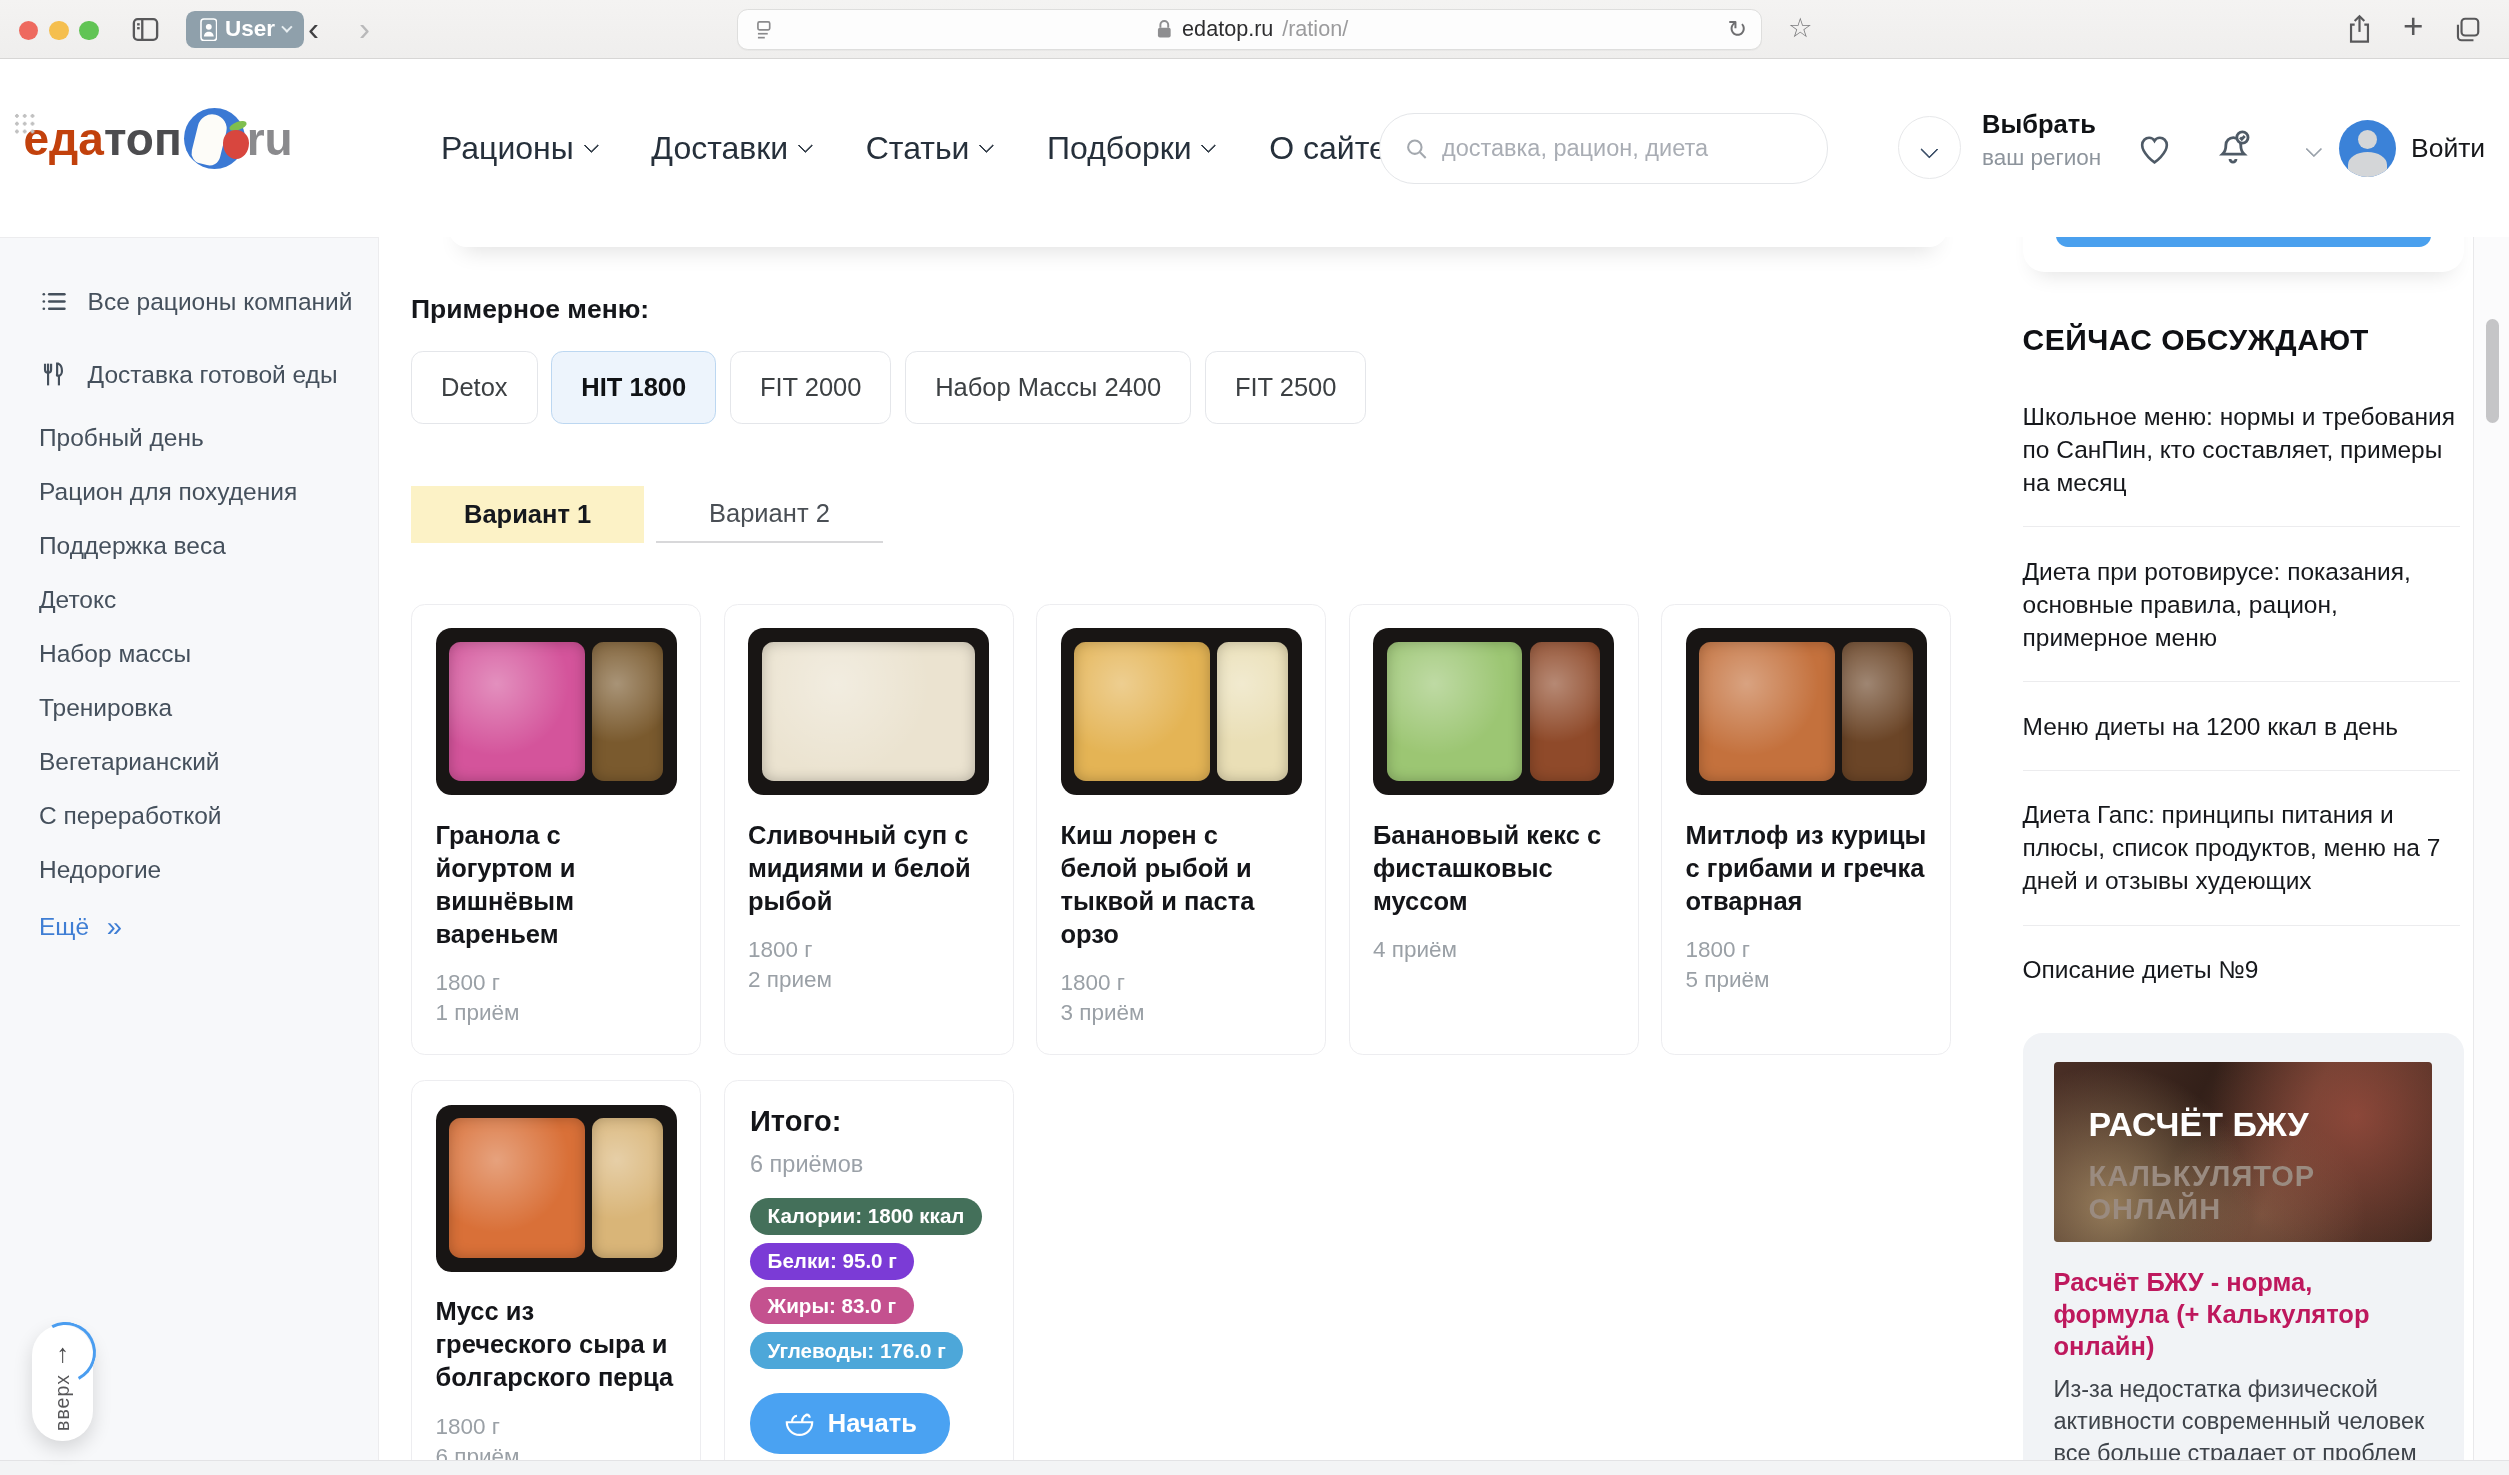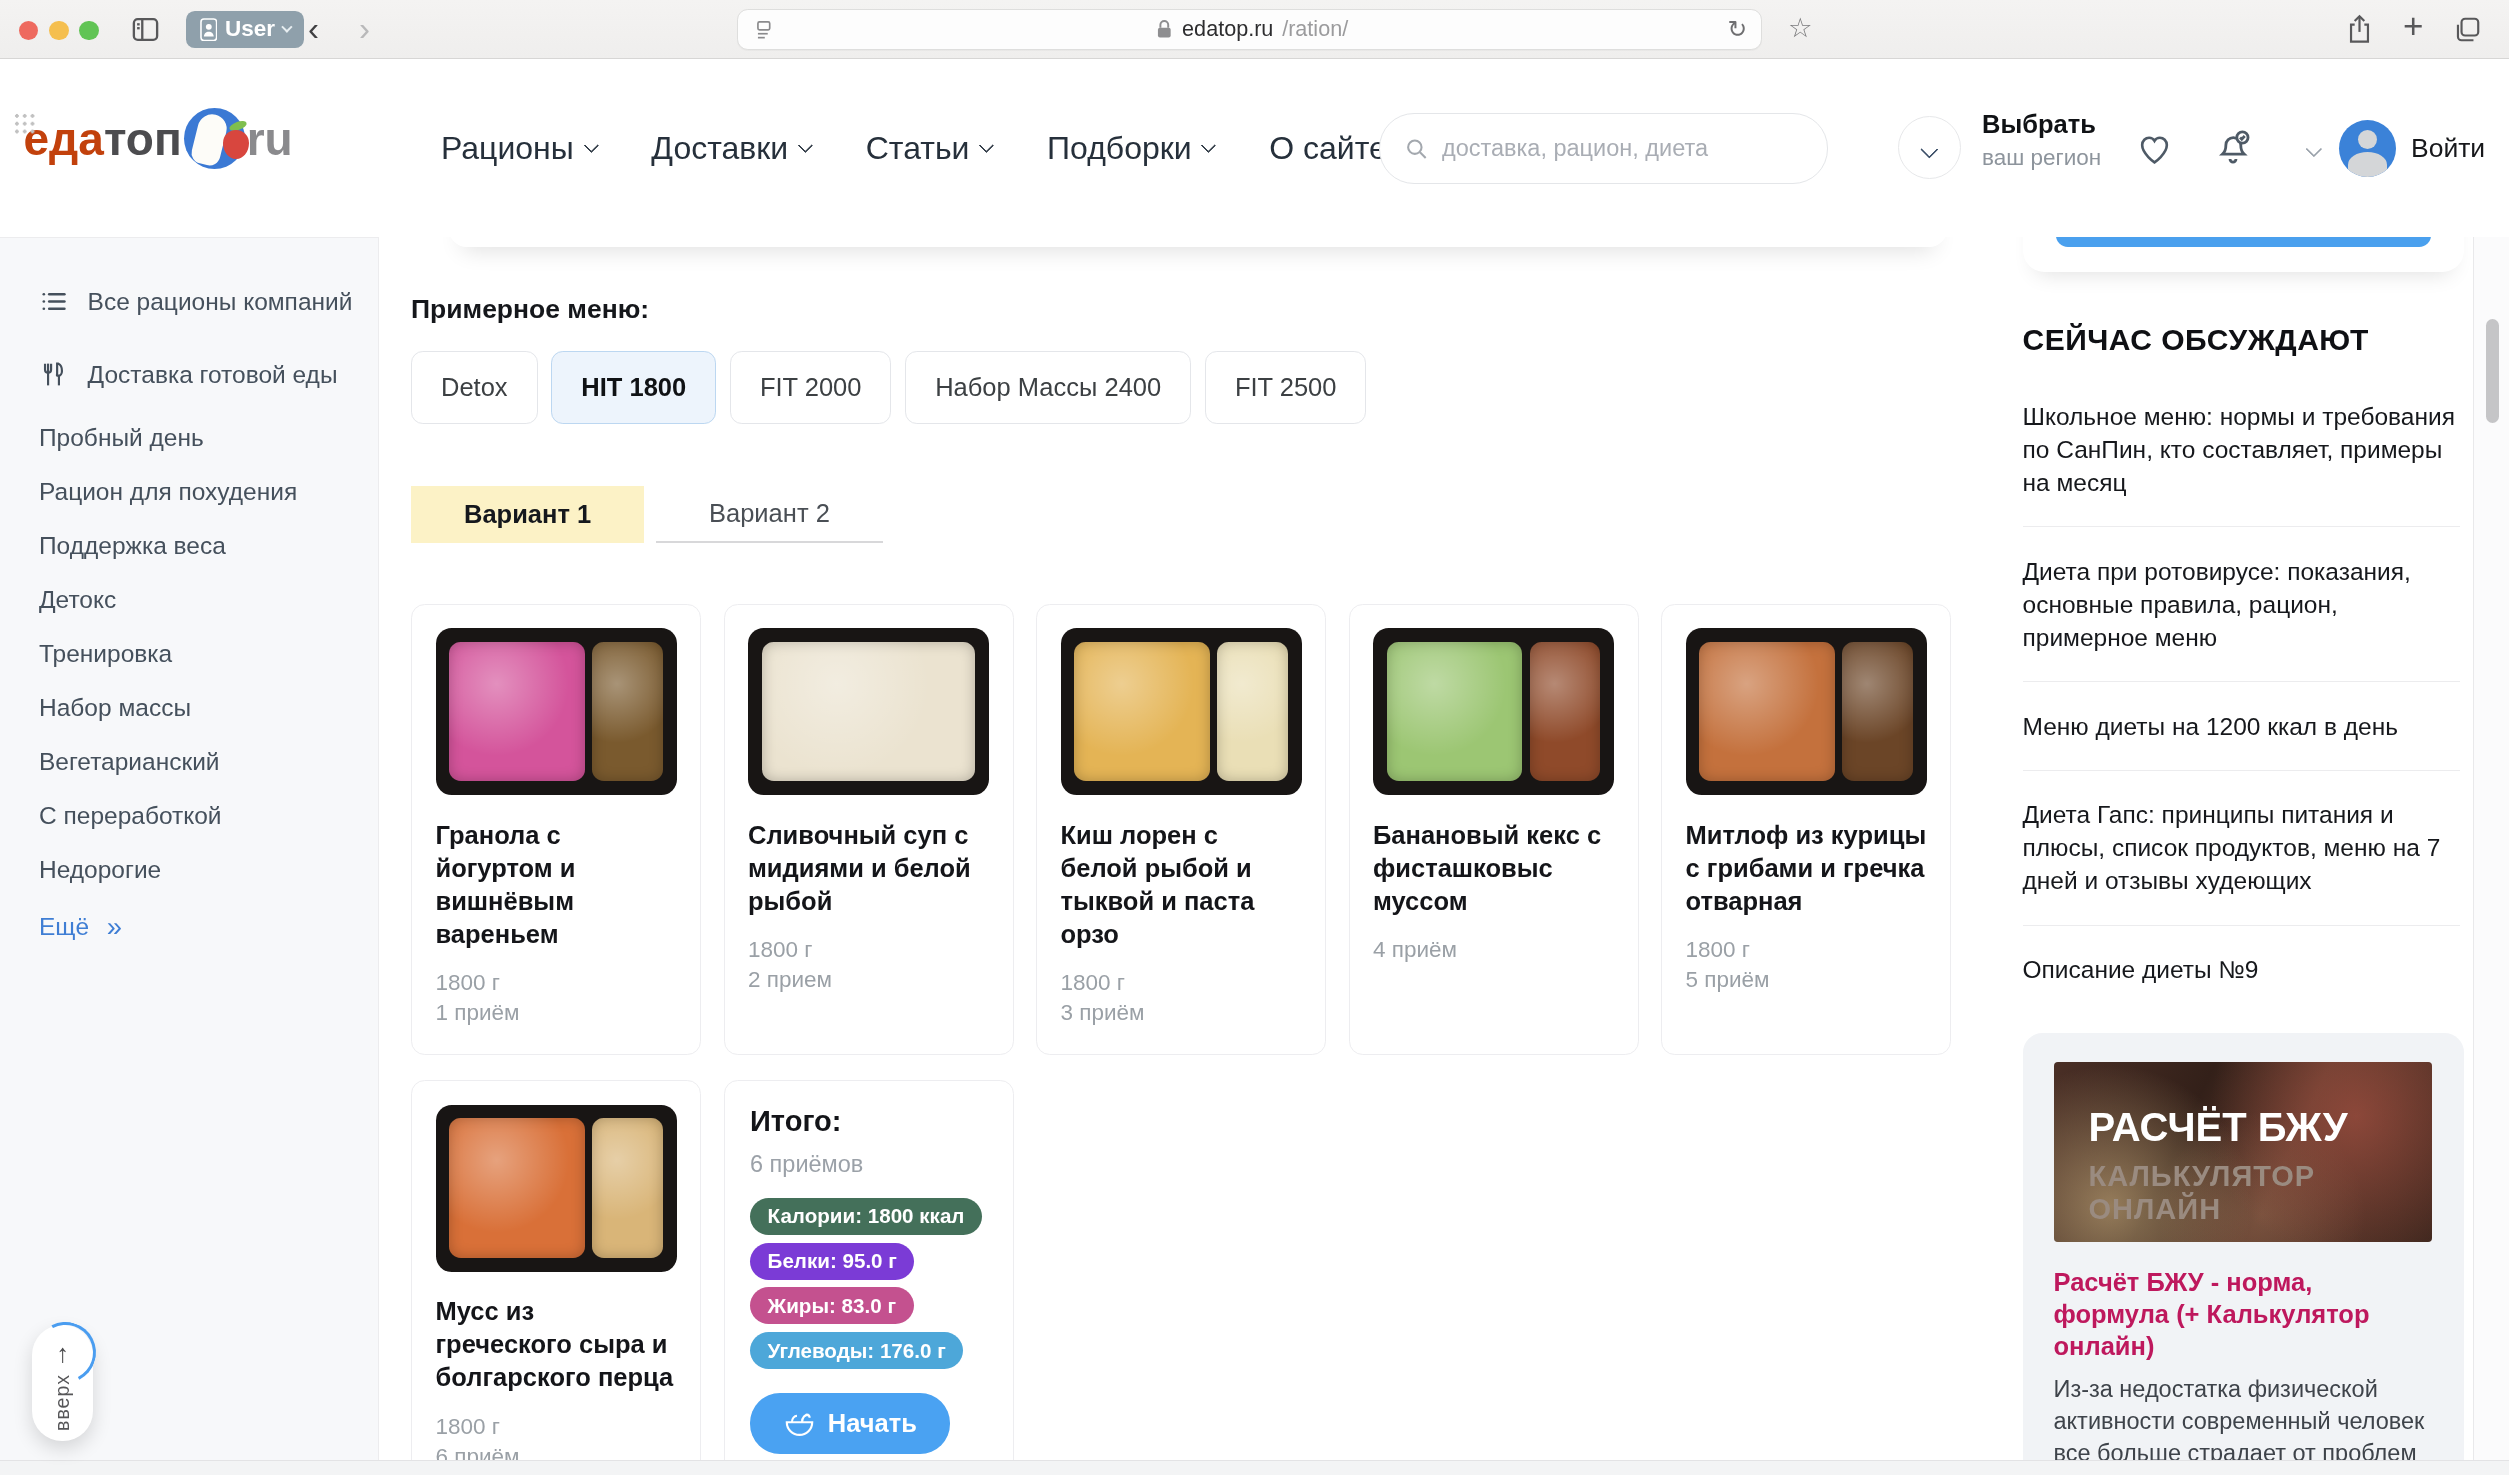--- a/index.html
+++ b/index.html
@@ -134,21 +134,21 @@
   .articles li { padding:27.4px 0; border-bottom:1px solid #ececee; font-size:24.5px; line-height:33px; color:#16181c; cursor:pointer; }
   .articles li:last-child { border-bottom:none; }
 
   .promo-card { margin-top:19.6px; width:441px; background:#f1f3f6; border-radius:19.6px; padding:29px 31px; }
   .promo-img { width:378px; height:180px; border-radius:3.9px; position:relative; overflow:hidden;
     background:linear-gradient(115deg,#4a2f26 0%,#332019 35%,#59392c 60%,#41281f 100%); }
   .promo-img::before { content:""; position:absolute; inset:0;
     background:radial-gradient(circle at 15% 80%, rgba(226,197,142,.55), transparent 40%),
                radial-gradient(circle at 80% 30%, rgba(196,90,74,.5), transparent 45%),
                radial-gradient(circle at 55% 85%, rgba(170,120,90,.4), transparent 40%); }
-  .promo-l1 { position:absolute; left:35px; top:43px; font-size:40px; font-weight:800; color:#fff; }
+  .promo-l1 { position:absolute; left:35px; top:43px; font-size:34px; font-weight:800; color:#fff; }
   .promo-l2 { position:absolute; left:35px; top:98px; font-size:29px; font-weight:800; color:#9a8b80; letter-spacing:1px; }
   .promo-title { margin-top:23.5px; font-size:25.5px; line-height:32px; font-weight:700; color:#be185d; }
   .promo-desc { margin-top:11.8px; font-size:23.5px; line-height:32px; color:#3e434a; }
 
   
   .gutter { position:absolute; left:2473px; top:178px; width:36px; height:1238px; background:#fbfbfc; border-left:1px solid #e9e9eb; }
   .scroll-thumb { position:absolute; left:11.8px; top:82px; width:13.7px; height:104px; border-radius:6.9px; background:#c5c5c7; }
 
   
   .bottom-strip { position:absolute; left:0; top:1401px; width:2509px; height:15.7px; background:#f3f4f5; border-top:1px solid #e3e3e5; z-index:7; }
@@ -343,25 +343,25 @@
 
           <div class="sb-link">
             <span>Поддержка веса</span>
           </div>
 
           <div class="sb-link">
             <span>Детокс</span>
           </div>
 
           <div class="sb-link">
+            <span>Набор массы</span>
+          </div>
+
+          <div class="sb-link">
             <span>Тренировка</span>
-          </div>
-
-          <div class="sb-link">
-            <span>Набор массы</span>
           </div>
 
           <div class="sb-link">
             <span>Вегетарианский</span>
           </div>
 
           <div class="sb-link">
             <span>С переработкой</span>
           </div>
 

